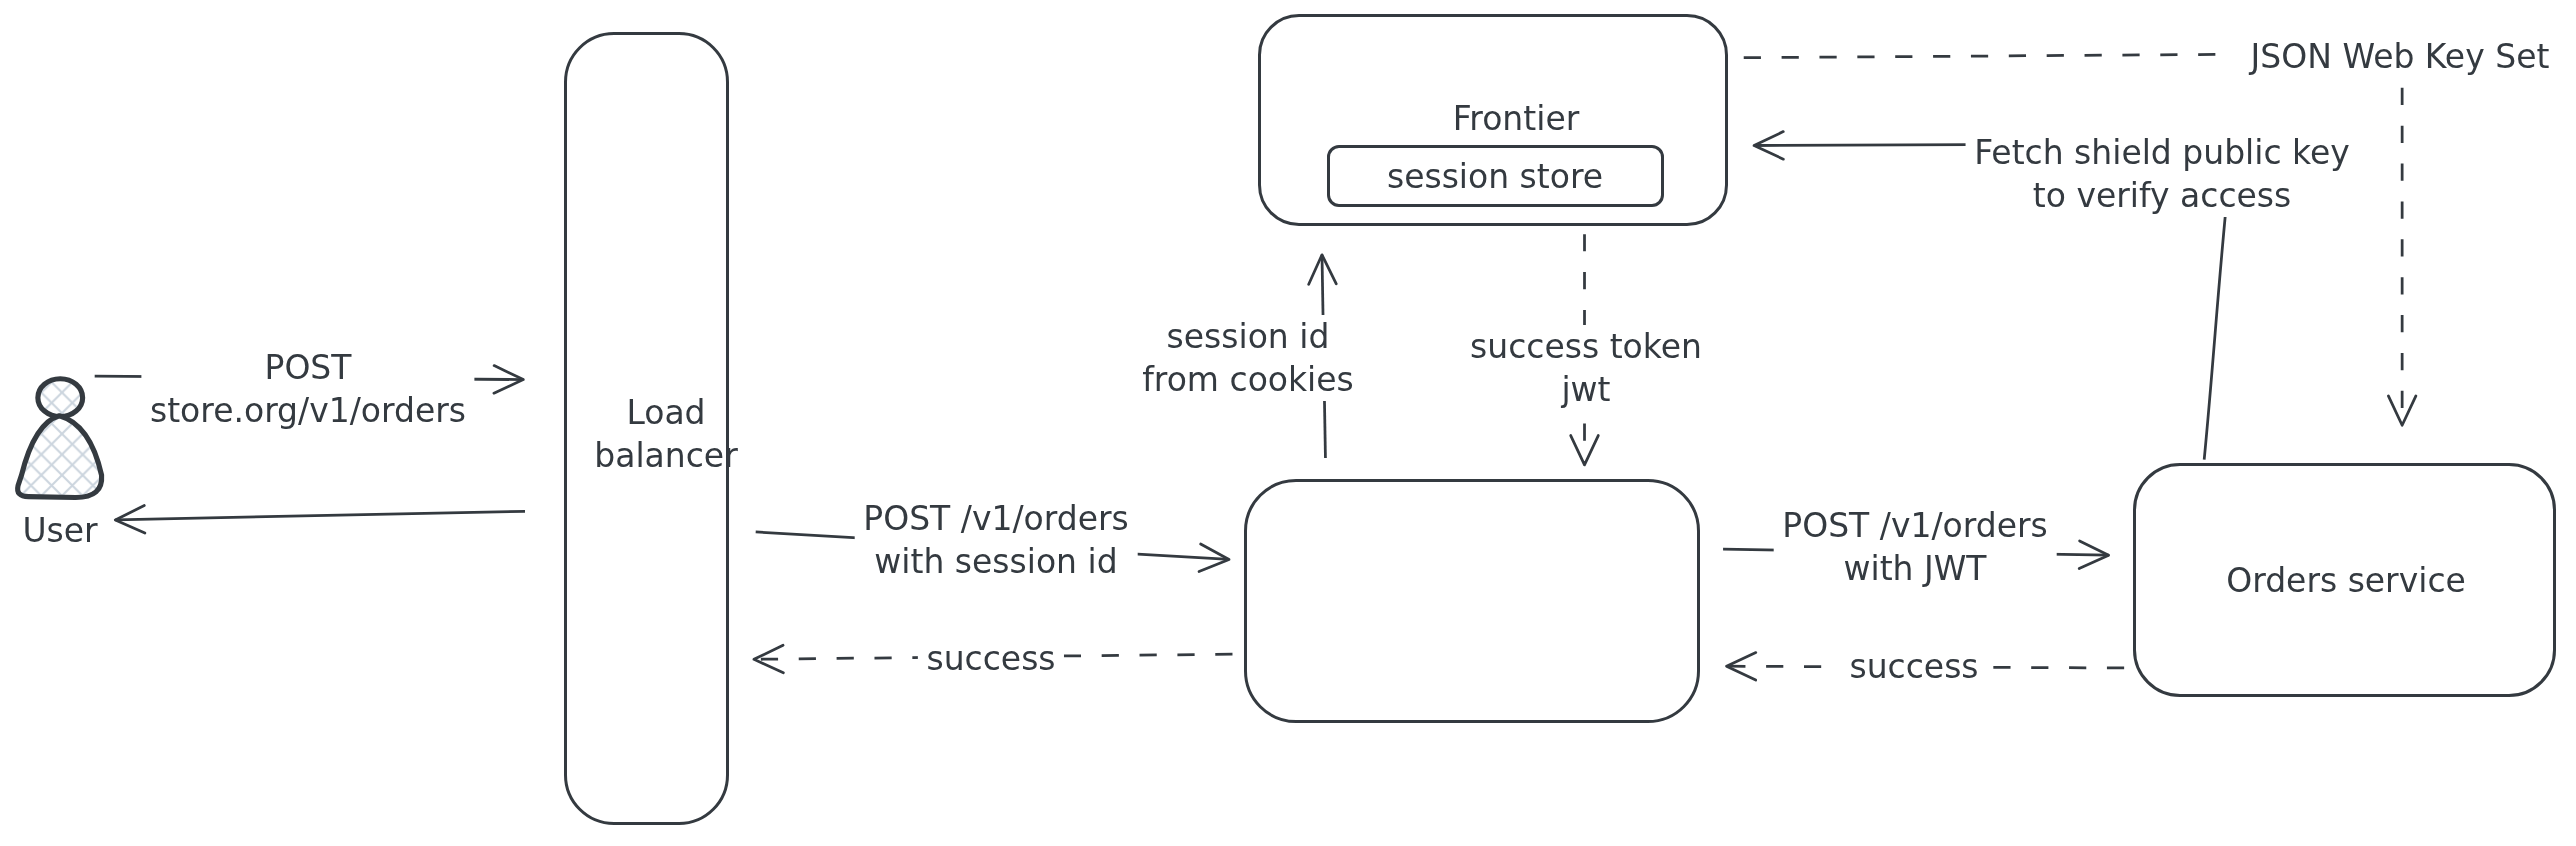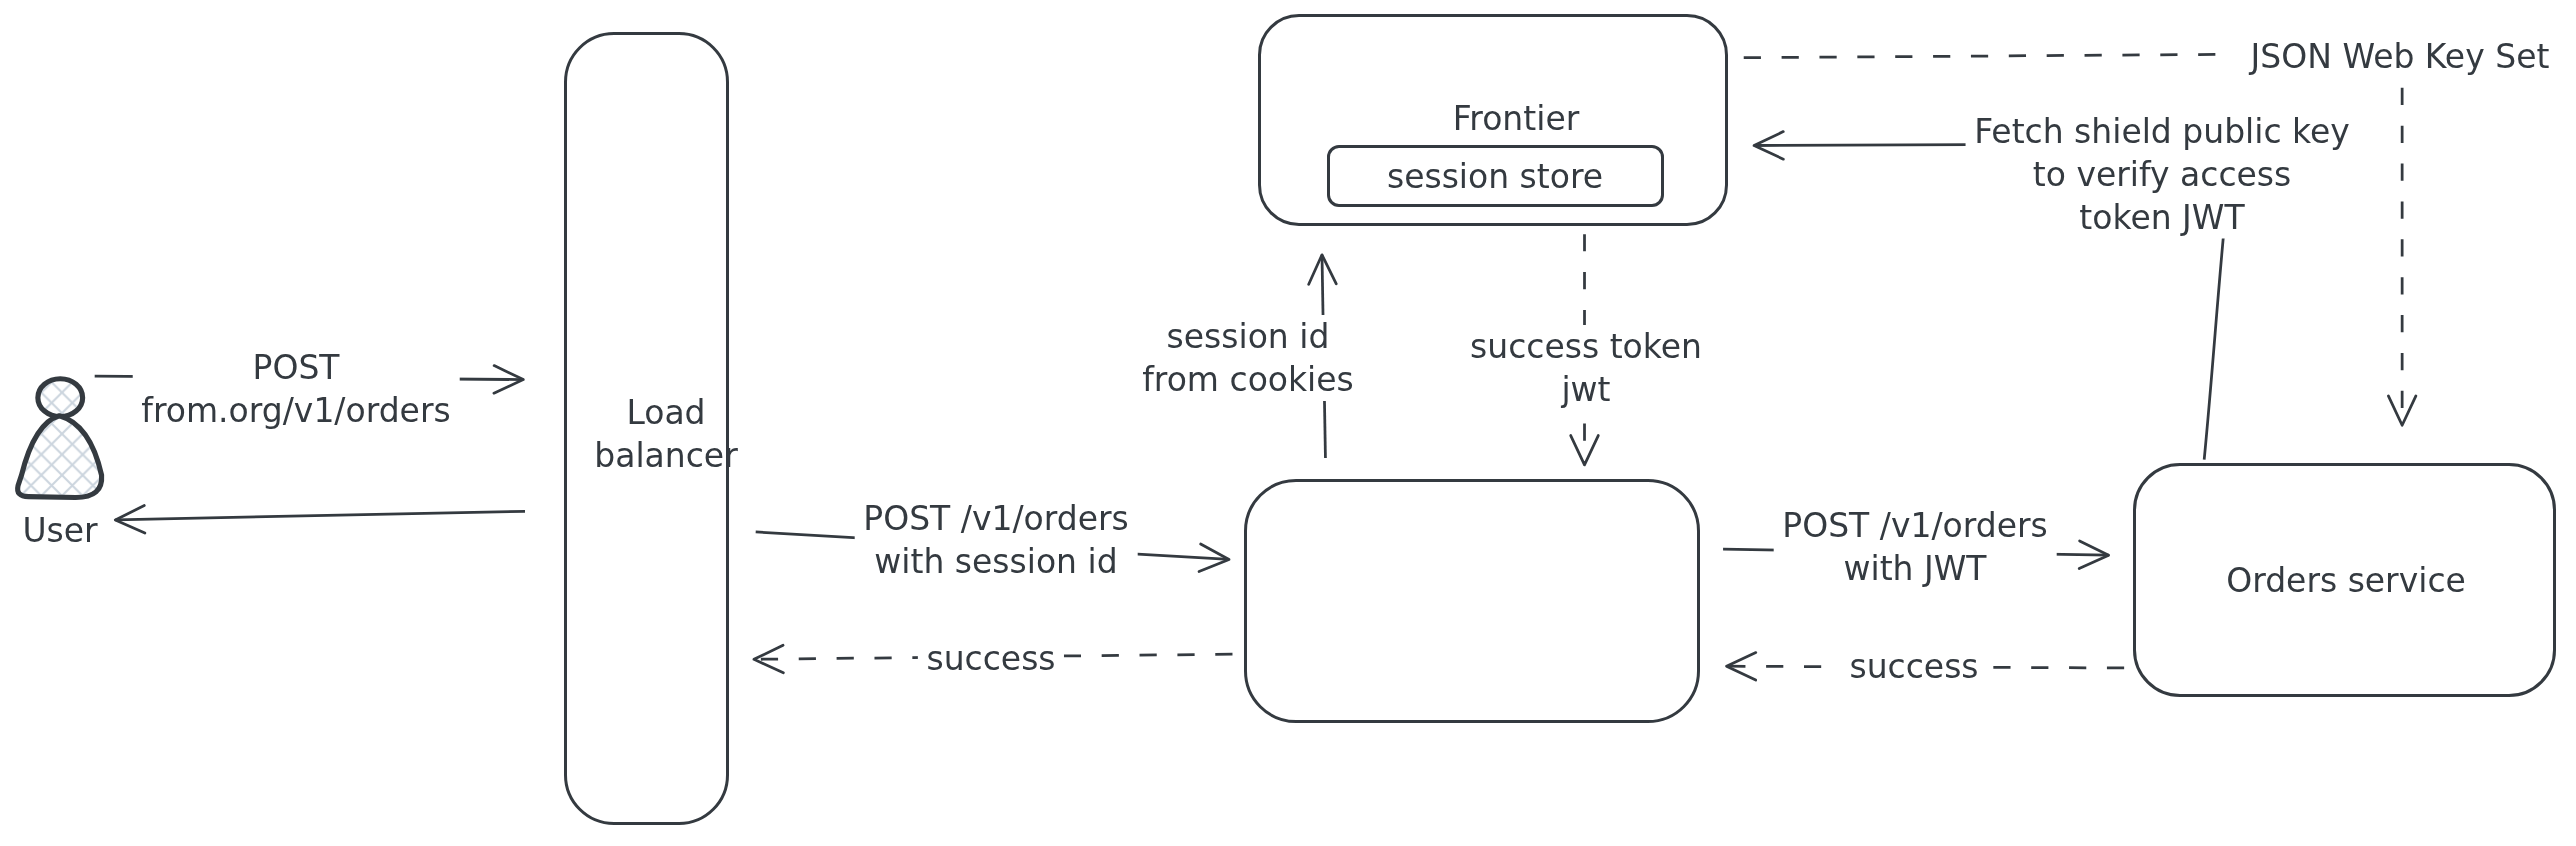--- a/index.html
+++ b/index.html
@@ -84,23 +84,23 @@
 
   <div class="lbl node-lbl" style="left:646px; top:434px;margin-left:20px;">
     <div>Load</div>
     <div>balancer</div>
   </div>
   <div class="lbl node-lbl" style="left:1516px; top:118px;">Frontier</div>
   <div class="lbl node-lbl" style="left:1495px; top:176px;">session store</div>
   <div class="lbl node-lbl" style="left:2346px; top:580px;">Orders service</div>
   <div class="lbl node-lbl" style="left:60px; top:530px;">User</div>
 
-  <div class="lbl edge-lbl" style="left:296px; top:389px;">
+  <div class="lbl edge-lbl" style="left:308px; top:389px;">
     <div>POST</div>
-    <div>from.org/v1/orders</div>
+    <div>store.org/v1/orders</div>
   </div>
 
   <div class="lbl edge-lbl" style="left:996px; top:540px;">
     <div>POST /v1/orders</div>
     <div>with session id</div>
   </div>
 
   <div class="lbl edge-lbl" style="left:991px; top:658px;">success</div>
 
   <div class="lbl edge-lbl" style="left:1248px; top:358px;">
@@ -118,17 +118,16 @@
     <div>with JWT</div>
   </div>
 
   <div class="lbl edge-lbl" style="left:1914px; top:666px;">success</div>
 
   <div class="lbl edge-lbl" style="left:2400px; top:56px;">JSON Web Key Set</div>
 
   <div class="lbl edge-lbl" style="left:2162px; top:174px;">
     <div>Fetch shield public key</div>
     <div>to verify access</div>
-    <div>token JWT</div>
   </div>
 
 </div>
 
 
 </body></html>

